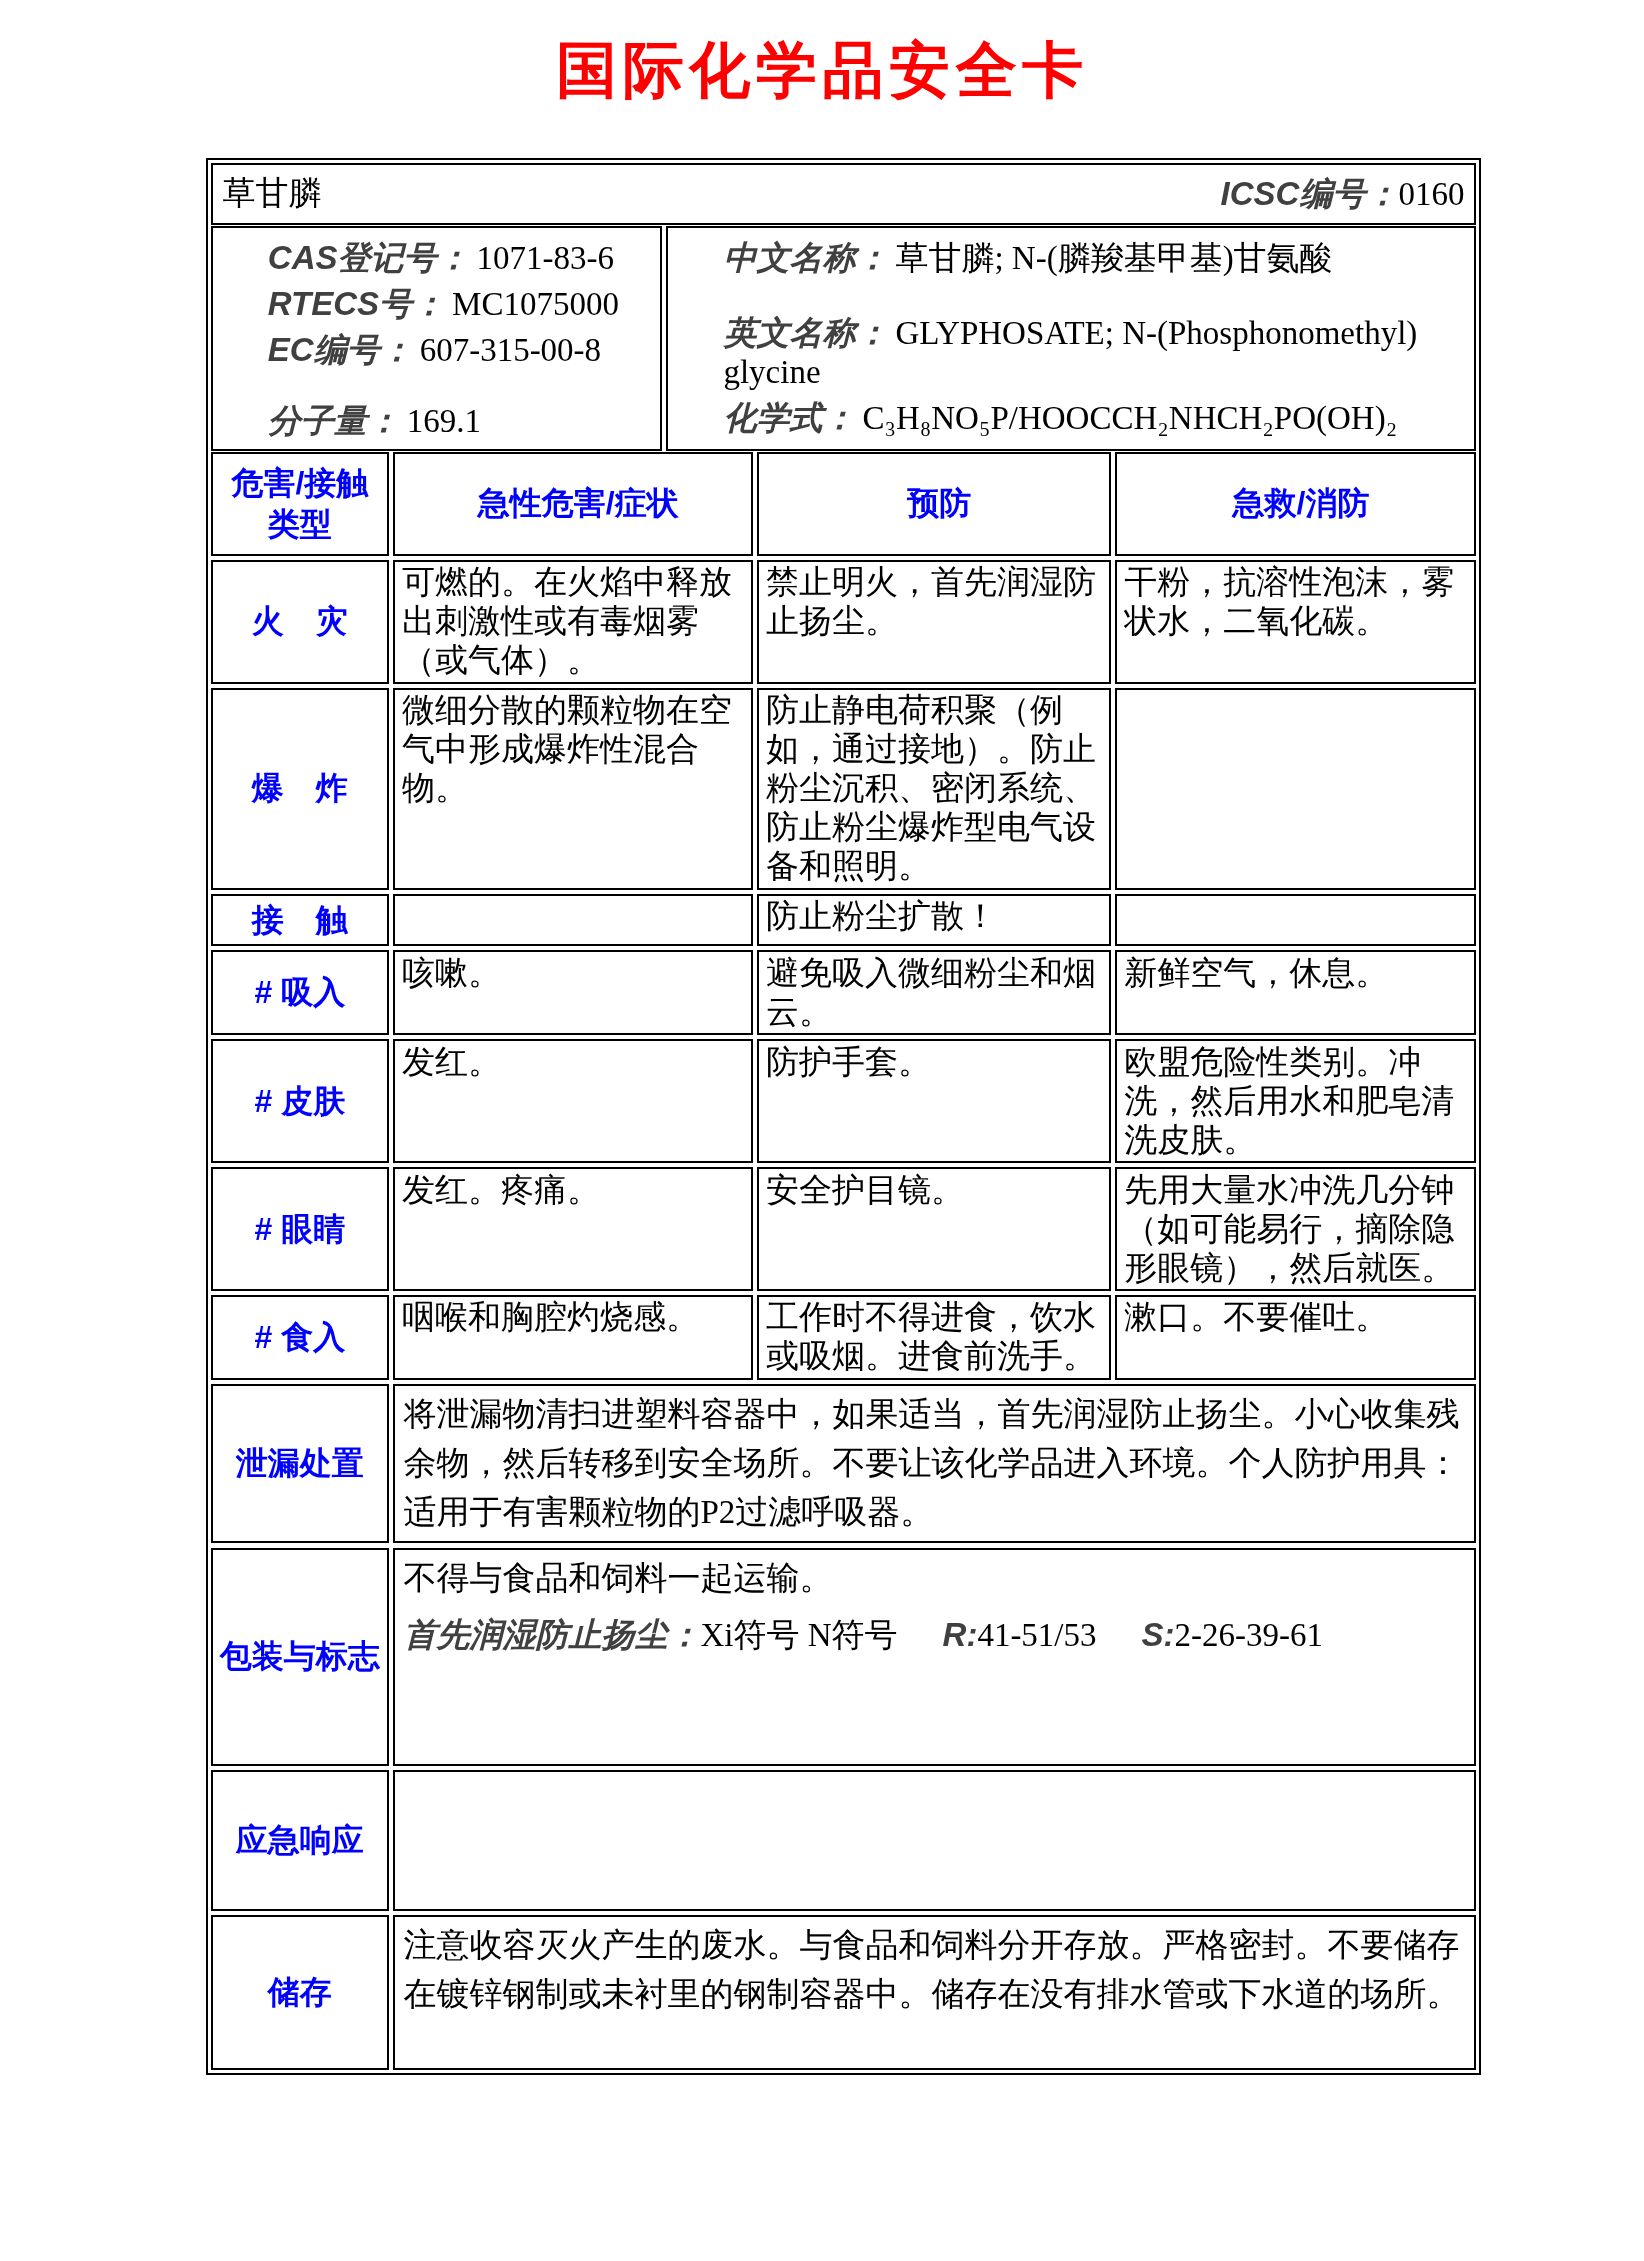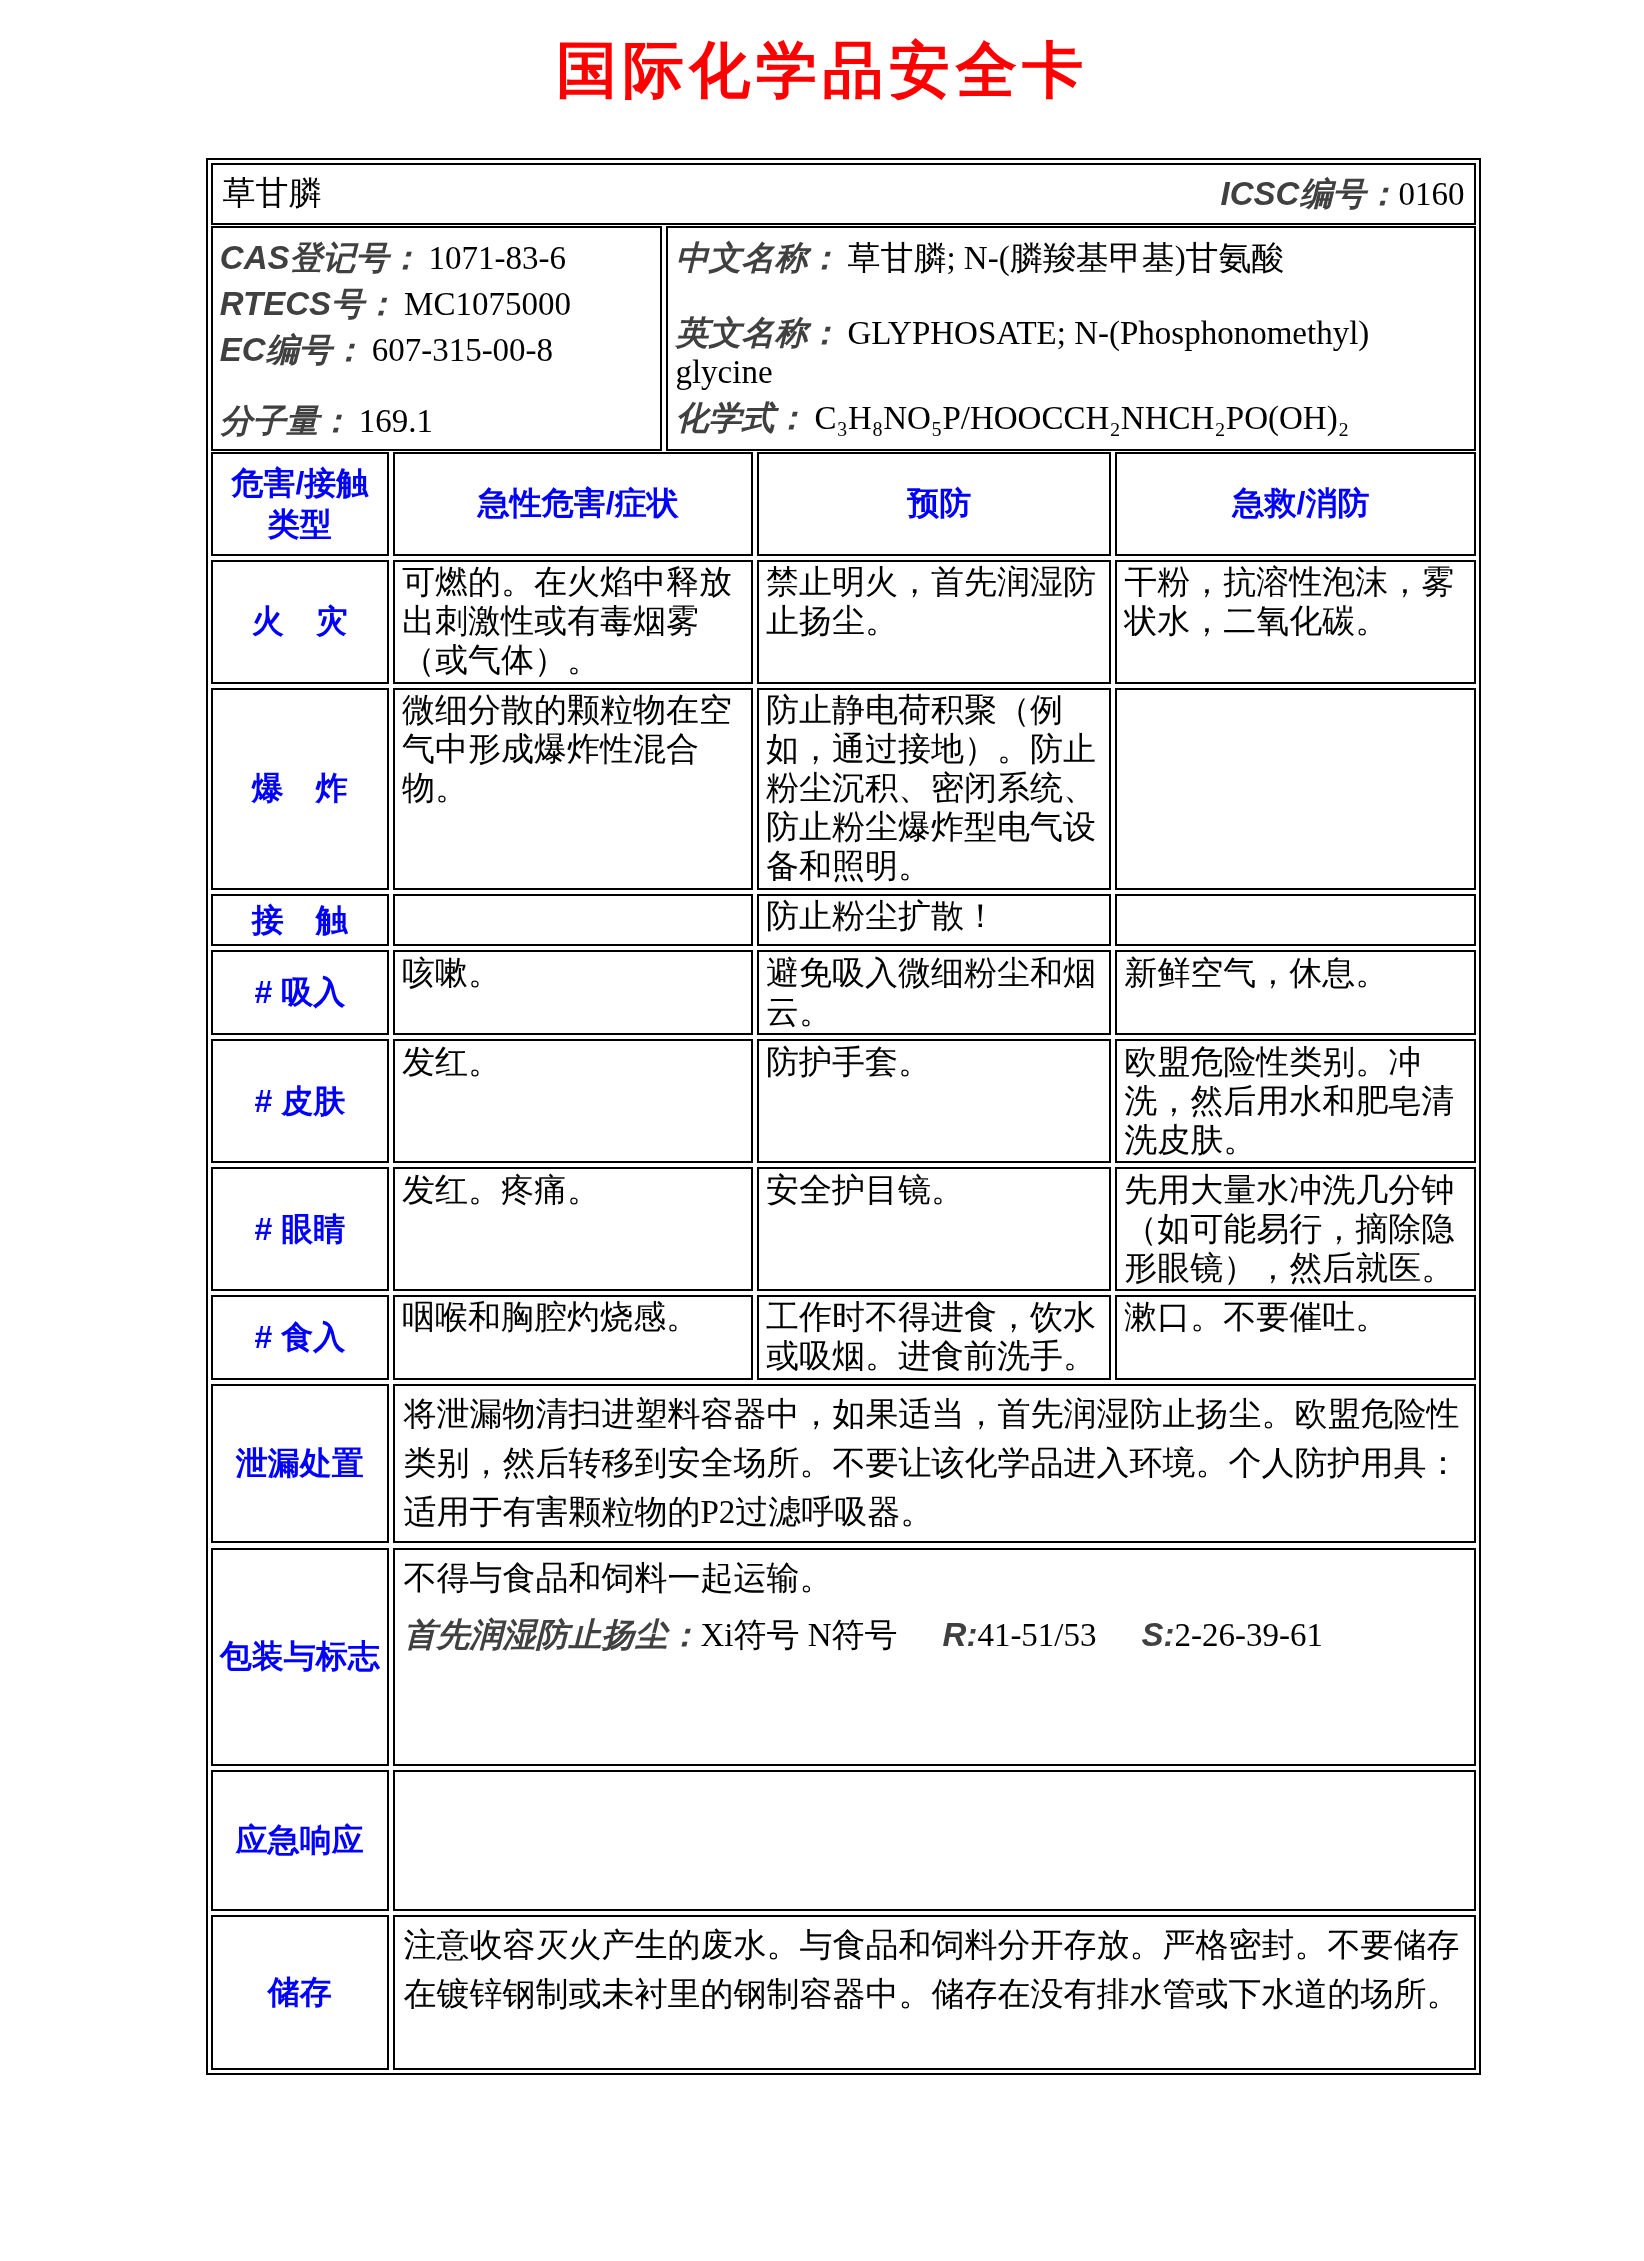--- a/index.html
+++ b/index.html
@@ -23,21 +23,21 @@
     color:#404040; font-weight:bold;
     font-family:"Liberation Sans","DejaVu Sans",sans-serif;
     font-style:italic;
   }
   .val { margin-left:7px; }
   
   .name-row { display:flex; justify-content:space-between; align-items:center; min-height:62px; padding:1.4px 9.8px; }
   
   .info-grid { display:grid; grid-template-columns:645fr 1157fr; gap:4.2px; }
   .info-cell { padding-top:9.8px; min-height:215px; }
-  .iline { white-space:nowrap; margin-bottom:6.3px; }
+  .iline { white-space:nowrap; margin-bottom:6.3px;margin-left:48px; }
   .mw-line { margin-top:31px; }
   .en-line { margin-top:35px; white-space:normal; }
   .formula-line { margin-top:1.4px; }
   
   .main-grid { display:grid; grid-template-columns:257fr 519fr 511fr 521fr; gap:4.2px; }
   .lblc {
     display:flex; flex-direction:column; align-items:center; justify-content:center;
     text-align:center; color:#0000ff; font-weight:bold; font-size:32px;
     font-family:"Liberation Sans","DejaVu Sans",sans-serif; padding:1.4px; line-height:41px;
   }
@@ -133,21 +133,21 @@
     <div class="cell rh6">发红。疼痛。</div>
     <div class="cell rh6">安全护目镜。</div>
     <div class="cell rh6">先用大量水冲洗几分钟（如可能易行，摘除隐形眼镜），然后就医。</div>
 
     <div class="cell lblc rh7"># 食入</div>
     <div class="cell rh7">咽喉和胸腔灼烧感。</div>
     <div class="cell rh7">工作时不得进食，饮水或吸烟。进食前洗手。</div>
     <div class="cell rh7">漱口。不要催吐。</div>
 
     <div class="cell lblc rh8">泄漏处置</div>
-    <div class="cell span3 wide rh8">将泄漏物清扫进塑料容器中，如果适当，首先润湿防止扬尘。欧盟危险性类别，然后转移到安全场所。不要让该化学品进入环境。个人防护用具：适用于有害颗粒物的P2过滤呼吸器。</div>
+    <div class="cell span3 wide rh8">将泄漏物清扫进塑料容器中，如果适当，首先润湿防止扬尘。小心收集残余物，然后转移到安全场所。不要让该化学品进入环境。个人防护用具：适用于有害颗粒物的P2过滤呼吸器。</div>
 
     <div class="cell lblc rh9">包装与标志</div>
     <div class="cell span3 wide rh9">
       <div>不得与食品和饲料一起运输。</div>
       <div class="eu-line">
         <span class="bl">首先润湿防止扬尘：</span><span>Xi符号 N符号</span><span class="bl gapL">R:</span><span>41-51/53</span><span class="bl gapL">S:</span><span>2-26-39-61</span>
       </div>
     </div>
 
     <div class="cell lblc rh10">应急响应</div>

